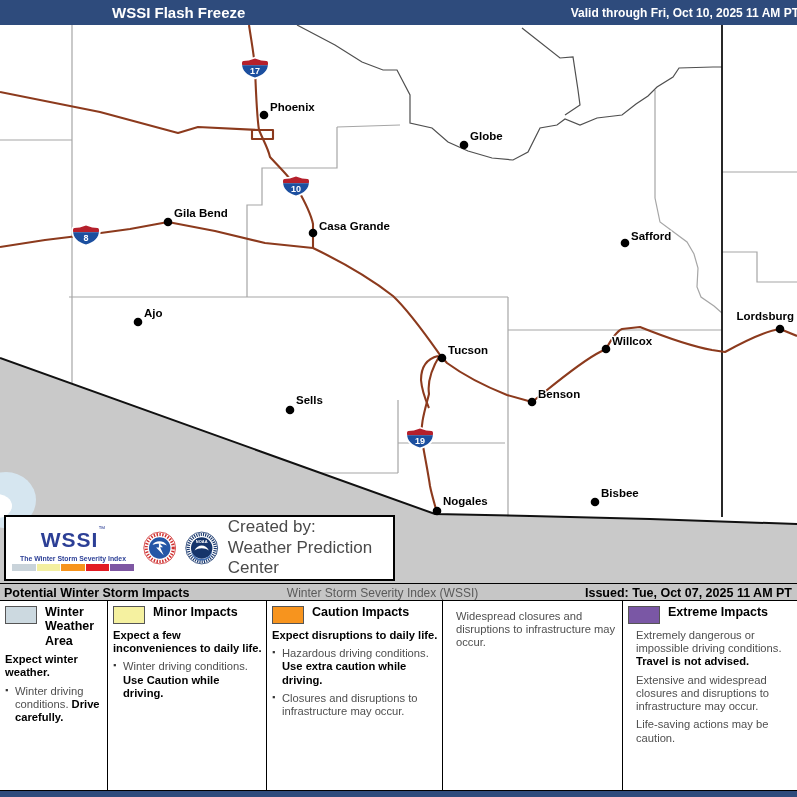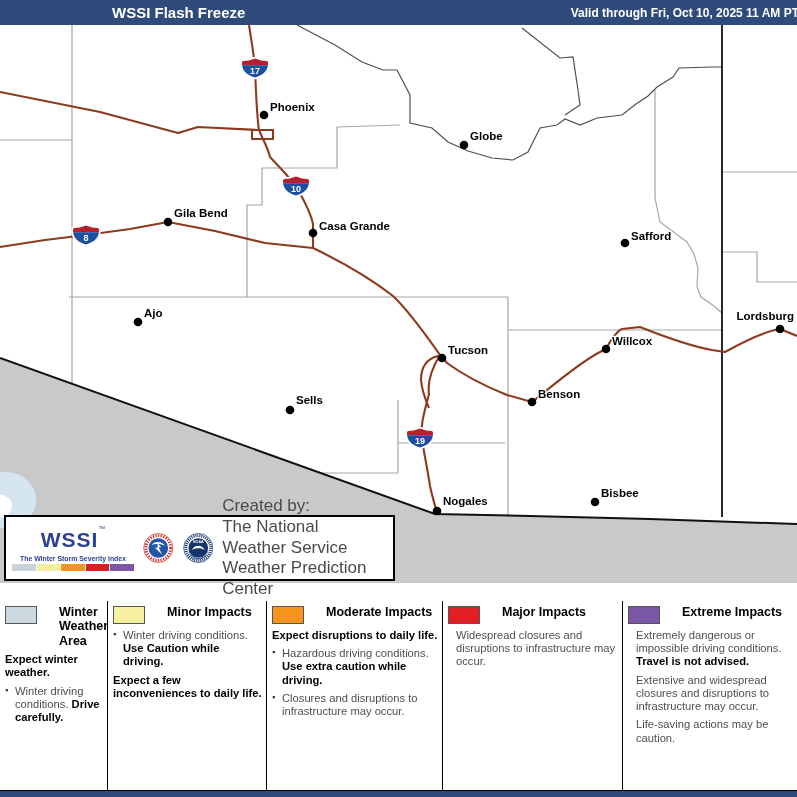--- a/index.html
+++ b/index.html
@@ -26,21 +26,21 @@
   
   .graybar{position:absolute;left:0;top:583px;width:797px;height:18px;background:var(--bar_bg,#c6c6c6);
            border-top:1px solid #000;border-bottom:1px solid #000;box-sizing:border-box;}
   .graybar .l{position:absolute;left:4px;top:2px;font-size:12.5px;font-weight:bold;color:#000;}
   .graybar .c{position:absolute;left:48%;top:2px;transform:translateX(-50%);font-size:12px;color:#5a5a5a;}
   .graybar .r{position:absolute;right:5px;top:2px;font-size:12.5px;font-weight:bold;color:#000;}
   
   .legend{position:absolute;left:0;top:601px;width:797px;height:189px;background:#fff;}
   .lcol{position:absolute;top:0;bottom:0;box-sizing:border-box;padding:4px 4px 0 5px;}
   .lcol.bordered{border-left:1.5px solid #000;}
-  .lhead{display:flex;align-items:flex-start;gap:22px;}
+  .lhead{display:flex;align-items:flex-start;gap:8px;}
   .swatch{width:30px;height:16px;border:1px solid #555;flex:none;margin-top:1px;}
   .ltitle{font-size:12.5px;font-weight:bold;color:#000;line-height:1.15;}
   .para{font-size:11.2px;line-height:1.18;margin-top:5px;color:#000;}
   .para.bullet{position:relative;padding-left:10px;}
   .para.bullet::before{content:"▪";position:absolute;left:0;top:0;font-size:9px;color:#333;}
   .para.indent{padding-left:8px;}
   .seg-gray{color:#4f4f4f;}
   .seg-bold{font-weight:bold;color:#000;}
   .bottomstrip{position:absolute;left:0;top:790px;width:797px;height:7px;background:var(--header_bg,#2e4b7c);border-top:1px solid #000;box-sizing:border-box;}
 </style>
@@ -219,58 +219,58 @@
       <svg width="42" height="42" viewBox="-21 -21 42 42">
         <circle r="20" fill="#fff" stroke="#16356b" stroke-width="1"></circle>
         <circle r="17" fill="none" stroke="#16356b" stroke-width="4" stroke-dasharray="1.4 1.4"></circle>
         <circle r="13.5" fill="#16356b"></circle>
         <path d="M-13,4 A13.5,13.5 0 0,0 13,4 L13,6 A13.5,13.5 0 0,1 -13,6 Z" fill="#3d6cb3"></path>
         <path d="M-9,3 C-5,-5 5,-5 9,3 C4,-0.5 -4,-0.5 -9,3 Z" fill="#fff"></path>
         <text y="-6.5" text-anchor="middle" font-size="5" fill="#fff" font-weight="bold" font-family="Liberation Sans, sans-serif">NOAA</text>
       </svg>
       <div class="credit">
         <div>Created by:</div>
-        <div>The National Weather Service</div>
         <div>Weather Prediction Center</div>
       </div>
     </div>
   </div>
 
+  <div class="graybar">
+    <span class="l">Potential Winter Storm Impacts</span>
+    <span class="c">Winter Storm Severity Index (WSSI)</span>
+    <span class="r">Issued: Tue, Oct 07, 2025 11 AM PT</span>
+  </div>
 
   <div class="legend" id="legend">
       <div class="lcol" style="left: 0px; width: 107px;">
         <div class="lhead">
           <div class="swatch" style="background: rgb(204, 217, 224);"></div>
           <div class="ltitle">Winter Weather Area</div>
         </div>
         <div class="para"><span class="seg-bold">Expect winter weather.</span></div>
         <div class="para bullet"><span class="seg-gray">Winter driving conditions. </span><span class="seg-bold">Drive carefully.</span></div>
       </div>
       <div class="lcol bordered" style="left: 107px; width: 159px;">
         <div class="lhead">
           <div class="swatch" style="background: rgb(245, 241, 160);"></div>
           <div class="ltitle">Minor Impacts</div>
         </div>
+        <div class="para"><span class="seg-bold">Expect a few inconveniences to daily life.</span></div>
         <div class="para bullet"><span class="seg-gray">Winter driving conditions. </span><span class="seg-bold">Use Caution while driving.</span></div>
-        <div class="para"><span class="seg-bold">Expect a few inconveniences to daily life.</span></div>
       </div>
       <div class="lcol bordered" style="left: 266px; width: 176px;">
         <div class="lhead">
           <div class="swatch" style="background: rgb(247, 148, 30);"></div>
-          <div class="ltitle">Moderate Impacts</div>
+          <div class="ltitle">Caution Impacts</div>
         </div>
         <div class="para"><span class="seg-bold">Expect disruptions to daily life.</span></div>
         <div class="para bullet"><span class="seg-gray">Hazardous driving conditions. </span><span class="seg-bold">Use extra caution while driving.</span></div>
         <div class="para bullet"><span class="seg-gray">Closures and disruptions to infrastructure may occur.</span></div>
       </div>
       <div class="lcol bordered" style="left: 442px; width: 180px;">
-        <div class="lhead">
-          <div class="swatch" style="background: rgb(225, 31, 38);"></div>
-          <div class="ltitle">Major Impacts</div>
-        </div>
         <div class="para indent"><span class="seg-gray">Widespread closures and disruptions to infrastructure may occur.</span></div>
       </div>
       <div class="lcol bordered" style="left: 622px; width: 175px;">
         <div class="lhead">
           <div class="swatch" style="background: rgb(122, 87, 165);"></div>
           <div class="ltitle">Extreme Impacts</div>
         </div>
         <div class="para indent"><span class="seg-gray">Extremely dangerous or impossible driving conditions. </span><span class="seg-bold">Travel is not advised.</span></div>
         <div class="para indent"><span class="seg-gray">Extensive and widespread closures and disruptions to infrastructure may occur.</span></div>
         <div class="para indent"><span class="seg-gray">Life-saving actions may be caution.</span></div>

